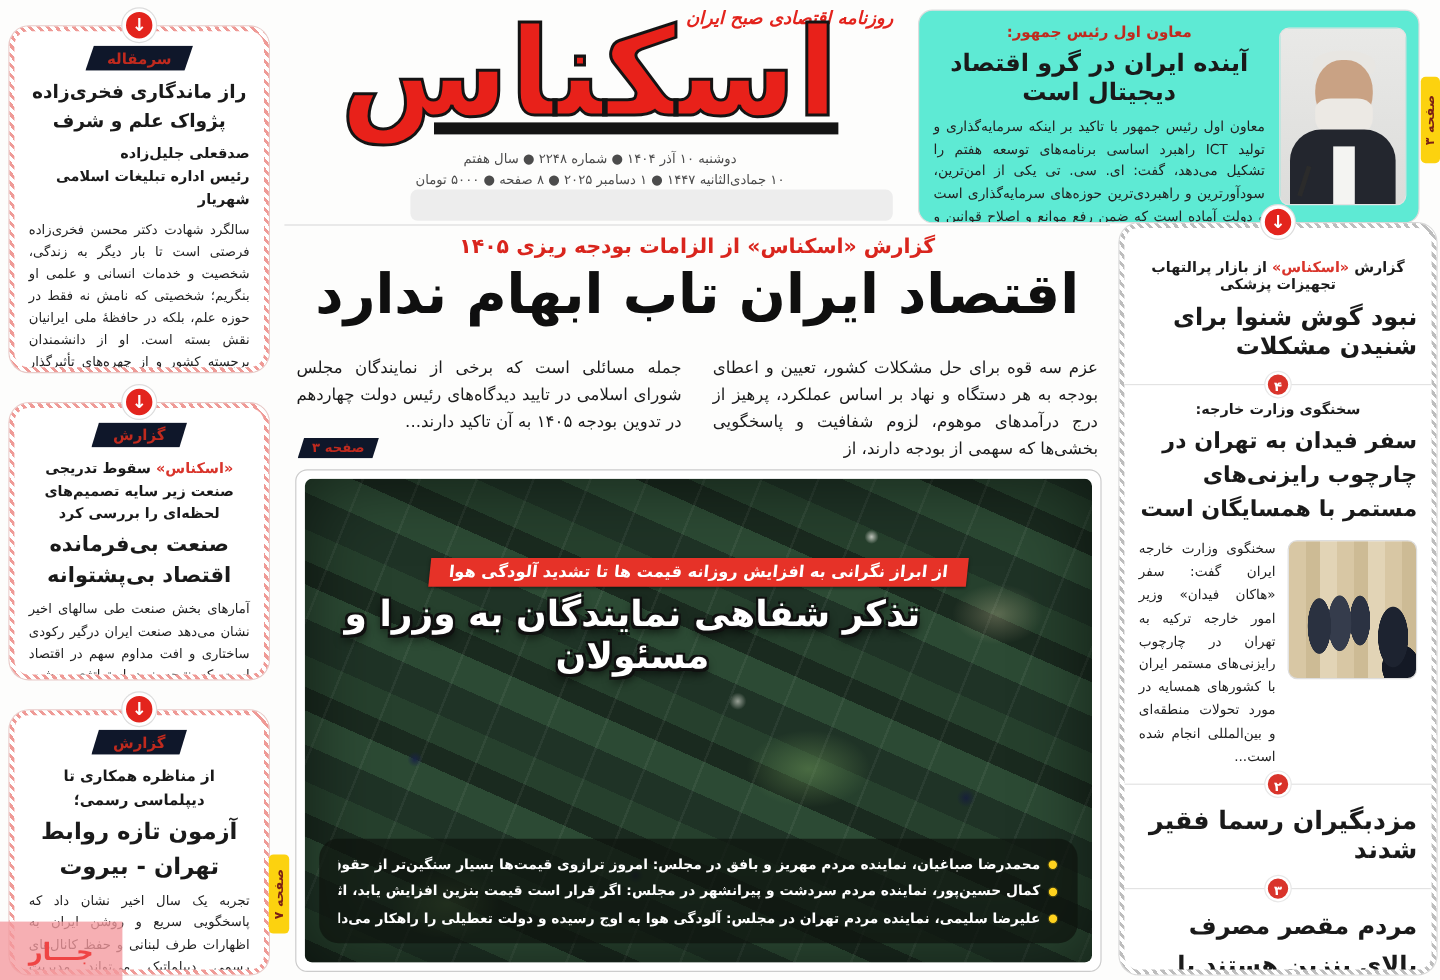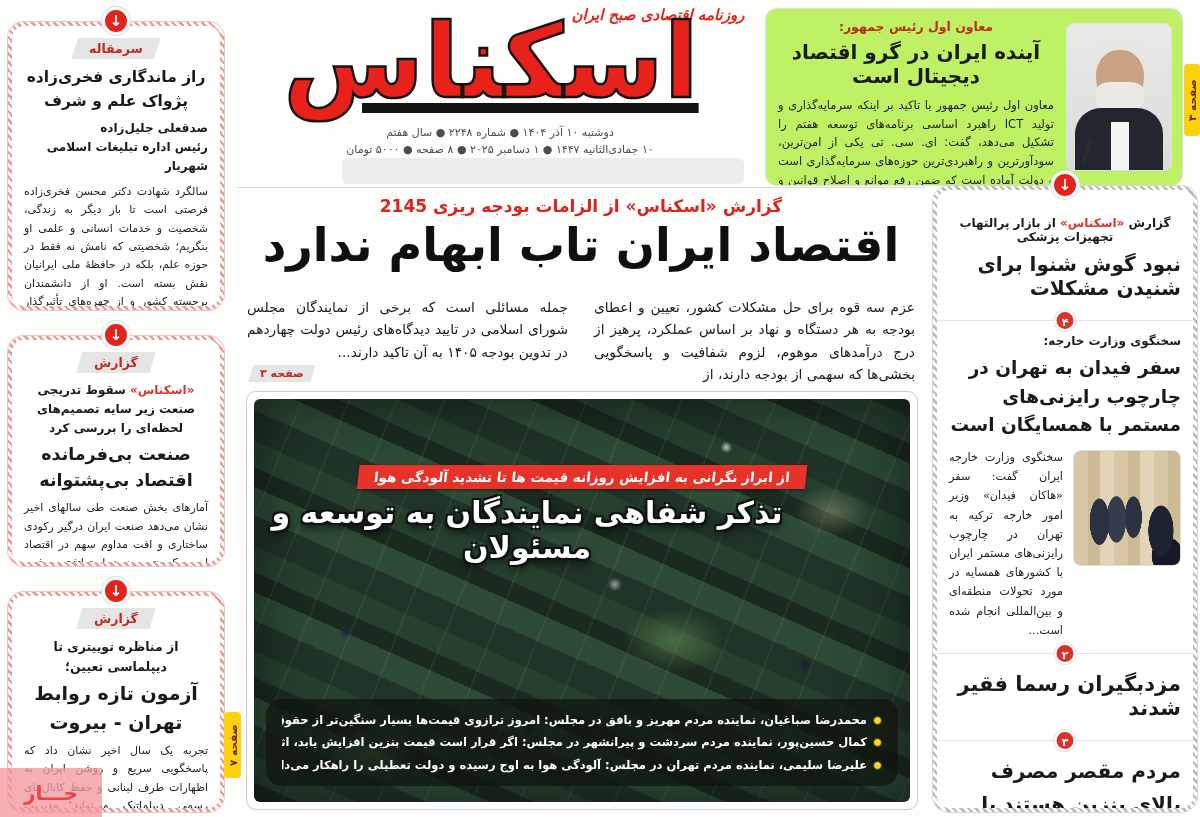--- a/index.html
+++ b/index.html
@@ -17,42 +17,42 @@
     background:repeating-linear-gradient(48deg,#bdbdbd 0 2.5px,#fff 2.5px 5.5px);
     box-shadow:0 0 0 1px #d8d8d8; }
   .boxinner { position:relative; width:100%; height:100%; background:#fff;
     border-radius:12px; padding:10px 12px; overflow:hidden; }
   
   .arrow-circle { position:absolute; top:-15px; left:50%; transform:translateX(-50%);
     width:28px; height:28px; border-radius:50%; background:#e3241d; color:#fff;
     border:3px solid #fff; box-shadow:0 0 0 1px #ddd; display:flex;
     align-items:center; justify-content:center; font-size:15px; font-weight:bold; z-index:6; }
   
-  .ylabel { display:inline-block; background:#e5e5e5; color:#c02a1e; font-weight:bold;
+  .ylabel { display:inline-block; background:#0f172a; color:#c02a1e; font-weight:bold;
     font-size:12.5px; padding:3px 18px; clip-path:polygon(8% 0,100% 0,92% 100%,0 100%); }
   .label-row { text-align:center; margin-top:2px; }
   
   .kicker { text-align:center; font-weight:bold; font-size:12px; line-height:1.6; margin-top:8px; }
   .title  { text-align:center; font-weight:bold; }
   .body-txt { font-size:11px; line-height:1.68; text-align:justify; color:#222; margin-top:6px; }
   .red { color:#d9342b; }
   
   #tagline { position:absolute; left:568px; top:6px; width:180px; text-align:center;
     color:#e3241d; font-weight:bold; font-style:italic; font-size:15px; }
   #logo { position:absolute; left:237px; top:8px; width:508px; text-align:center;
     font-size:102px; font-weight:bold; color:#e8211a; line-height:1.05;
     -webkit-text-stroke:2.5px #141414; letter-spacing:1px;text-decoration:underline; }
   .dateline { position:absolute; left:290px; width:420px; text-align:center;
     font-size:11px; color:#4c4c4c; }
   #ad-bar { position:absolute; left:342px; top:158px; width:402px; height:26px;
     background:#ededed; border-radius:6px; }
   .hdiv { position:absolute; background:#dcdcdc; height:1px; }
   
   #topright { position:absolute; left:765px; top:8px; width:418px; height:178px;
-    border:1px solid #ddd; border-radius:12px; background:#bef264; padding:8px 12px; overflow:hidden; }
+    border:1px solid #ddd; border-radius:12px; background:#5eead4; padding:8px 12px; overflow:hidden; }
   #topright .txt { position:absolute; right:128px; left:12px; top:10px; }
   #tr-kicker { color:#c02a1e; font-size:12.5px; font-weight:bold; text-align:center; }
   #tr-title { font-size:20px; font-weight:bold; text-align:center; margin-top:6px; }
   #tr-body { font-size:11.5px; line-height:1.62; text-align:justify; margin-top:8px; color:#222; }
   .portrait { position:absolute; right:10px; top:14px; width:106px; height:148px;
     border:1px solid #e2e2e2; border-radius:8px; overflow:hidden;
     background:linear-gradient(180deg,#e9e9e7 0%,#dcdcda 100%); }
   .portrait .suit { position:absolute; bottom:0; left:8px; right:8px; height:62px;
     background:#23262e; border-radius:26px 26px 0 0; }
   .portrait .shirt { position:absolute; bottom:0; left:44px; width:18px; height:48px; background:#f4f4f2; }
@@ -156,34 +156,34 @@
         <div class="mic"></div>
     </div>
     <div class="txt">
       <div id="tr-kicker">معاون اول رئیس جمهور:</div>
       <div id="tr-title">آینده ایران در گرو اقتصاد دیجیتال است</div>
       <div id="tr-body">معاون اول رئیس جمهور با تاکید بر اینکه سرمایه‌گذاری و تولید ICT راهبرد اساسی برنامه‌های توسعه هفتم را تشکیل می‌دهد، گفت: ای. سی. تی یکی از امن‌ترین، سودآورترین و راهبردی‌ترین حوزه‌های سرمایه‌گذاری است و دولت آماده است که ضمن رفع موانع و اصلاح قوانین و مقررات، از پروژه‌های بزرگ و کوچک این بخش حمایت کند...</div>
     </div>
   </div>
   <div class="vtab" style="left:1184px; top:64px; width:16px; height:72px;">صفحه ۳</div>
 
-  <div id="main-kicker">گزارش «اسکناس» از الزامات بودجه ریزی 2145</div>
+  <div id="main-kicker">گزارش «اسکناس» از الزامات بودجه ریزی ۱۴۰۵</div>
   <div id="main-headline">اقتصاد ایران تاب ابهام ندارد</div>
   <div id="main-cols">
     <div>عزم سه قوه برای حل مشکلات کشور، تعیین و اعطای بودجه به هر دستگاه و نهاد بر اساس عملکرد، پرهیز از درج درآمدهای موهوم، لزوم شفافیت و پاسخگویی بخشی‌ها که سهمی از بودجه دارند، از</div>
     <div>جمله مسائلی است که برخی از نمایندگان مجلس شورای اسلامی در تایید دیدگاه‌های رئیس دولت چهاردهم در تدوین بودجه ۱۴۰۵ به آن تاکید دارند...</div>
   </div>
   <div id="main-pagetag">
     <span class="ylabel" style="font-size:11px; padding:2px 12px;">صفحه ۳</span>
   </div>
 
   <div id="photo-frame">
     <div id="photo">
       <div id="photo-band">از ابراز نگرانی به افزایش روزانه قیمت ها تا تشدید آلودگی هوا</div>
-      <div id="photo-headline">تذکر شفاهی نمایندگان به توسعه و مسئولان</div>
+      <div id="photo-headline">تذکر شفاهی نمایندگان به وزرا و مسئولان</div>
       <div id="photo-quotes">
         <div class="quote-line"><span class="ydot"></span><span>محمدرضا صباغیان، نماینده مردم مهریز و بافق در مجلس: امروز ترازوی قیمت‌ها بسیار سنگین‌تر از حقوق مردم است</span></div>
         <div class="quote-line"><span class="ydot"></span><span>کمال حسین‌پور، نماینده مردم سردشت و پیرانشهر در مجلس: اگر قرار است قیمت بنزین افزایش یابد، اثر آن باید در سفره مردم دیده شود</span></div>
         <div class="quote-line"><span class="ydot"></span><span>علیرضا سلیمی، نماینده مردم تهران در مجلس: آلودگی هوا به اوج رسیده و دولت تعطیلی را راهکار می‌داند</span></div>
       </div>
     </div>
   </div>
   <div class="vtab" style="left:224px; top:712px; width:17px; height:66px;">صفحه ۷</div>
 
   <div class="hatch-red" style="left:8px; top:22px; width:216px; height:288px;">
@@ -206,21 +206,21 @@
       <div class="title t2">صنعت بی‌فرمانده اقتصاد بی‌پشتوانه</div>
       <div class="body-txt">آمارهای بخش صنعت طی سالهای اخیر نشان می‌دهد صنعت ایران درگیر رکودی ساختاری و افت مداوم سهم در اقتصاد است که نتیجه نبود استراتژی روشن، اولویت‌گذاری صنعتی و اجرای ناقص برنامه هفتم توسعه توسط وزارت صمت است...</div>
 
     </div>
   </div>
 
   <div class="hatch-red" style="left:8px; top:592px; width:216px; height:220px;">
     <div class="arrow-circle">↓</div>
     <div class="boxinner">
       <div class="label-row"><span class="ylabel">گزارش</span></div>
-      <div class="kicker" style="font-size:12.5px;">از مناظره توییتری تا دیپلماسی تعیین؛</div>
+      <div class="kicker" style="font-size:12.5px;">از مناظره همکاری تا دیپلماسی رسمی؛</div>
       <div class="title t2" style="font-size:19px;">آزمون تازه روابط تهران - بیروت</div>
       <div class="body-txt">تجربه یک سال اخیر نشان داد که پاسخگویی سریع و روشن ایران به اظهارات طرف لبنانی و حفظ کانال‌های رسمی دیپلماتیک می‌تواند مدیریت وضعیت را در دست بگیرد. همزمان ادامه دیدارهای مستقیم میان مقامات ارشد دو کشور، به‌ویژه در موضوعات امنیتی و سیاسی، می‌تواند اعتماد متقابل را افزایش دهد و زمینه‌ساز همکاری‌های عملی به منظور رفع اختلاف‌ها شود...</div>
 
     </div>
   </div>
 
   <div id="watermark">جـــار</div>
 
   <div class="hatch-grey" style="left:933px; top:186px; width:264px; height:626px;">
     <div class="arrow-circle">↓</div>
@@ -228,21 +228,21 @@
 
       <div class="rc-kicker" style="margin-top:16px;">
         <span>گزارش </span><span class="red">«اسکناس»</span><span> از بازار پرالتهاب تجهیزات پزشکی</span>
       </div>
       <div class="rc-head" style="font-size:20px; margin-top:8px;">نبود گوش شنوا برای شنیدن مشکلات</div>
 
       <div class="sep" style="margin-top:20px;">
           <span class="pgnum">۴</span>
         </div>
 
-      <div class="rc-kicker" style="margin-top:0;text-align:right;">سخنگوی وزارت خارجه:</div>
+      <div class="rc-kicker" style="margin-top:0;">سخنگوی وزارت خارجه:</div>
       <div class="rc-head" style="font-size:18.5px; line-height:1.55; margin-top:6px;">سفر فیدان به تهران در چارچوب رایزنی‌های مستمر با همسایگان است</div>
       <div id="fidan-body">
         <span>سخنگوی وزارت خارجه ایران گفت: سفر «هاکان فیدان» وزیر امور خارجه ترکیه به تهران در چارچوب رایزنی‌های مستمر ایران با کشورهای همسایه در مورد تحولات منطقه‌ای و بین‌المللی انجام شده است...</span>
         <div id="fidan-photo"></div>
       </div>
 
       <div class="sep">
           <span class="pgnum">۲</span>
         </div>
 

